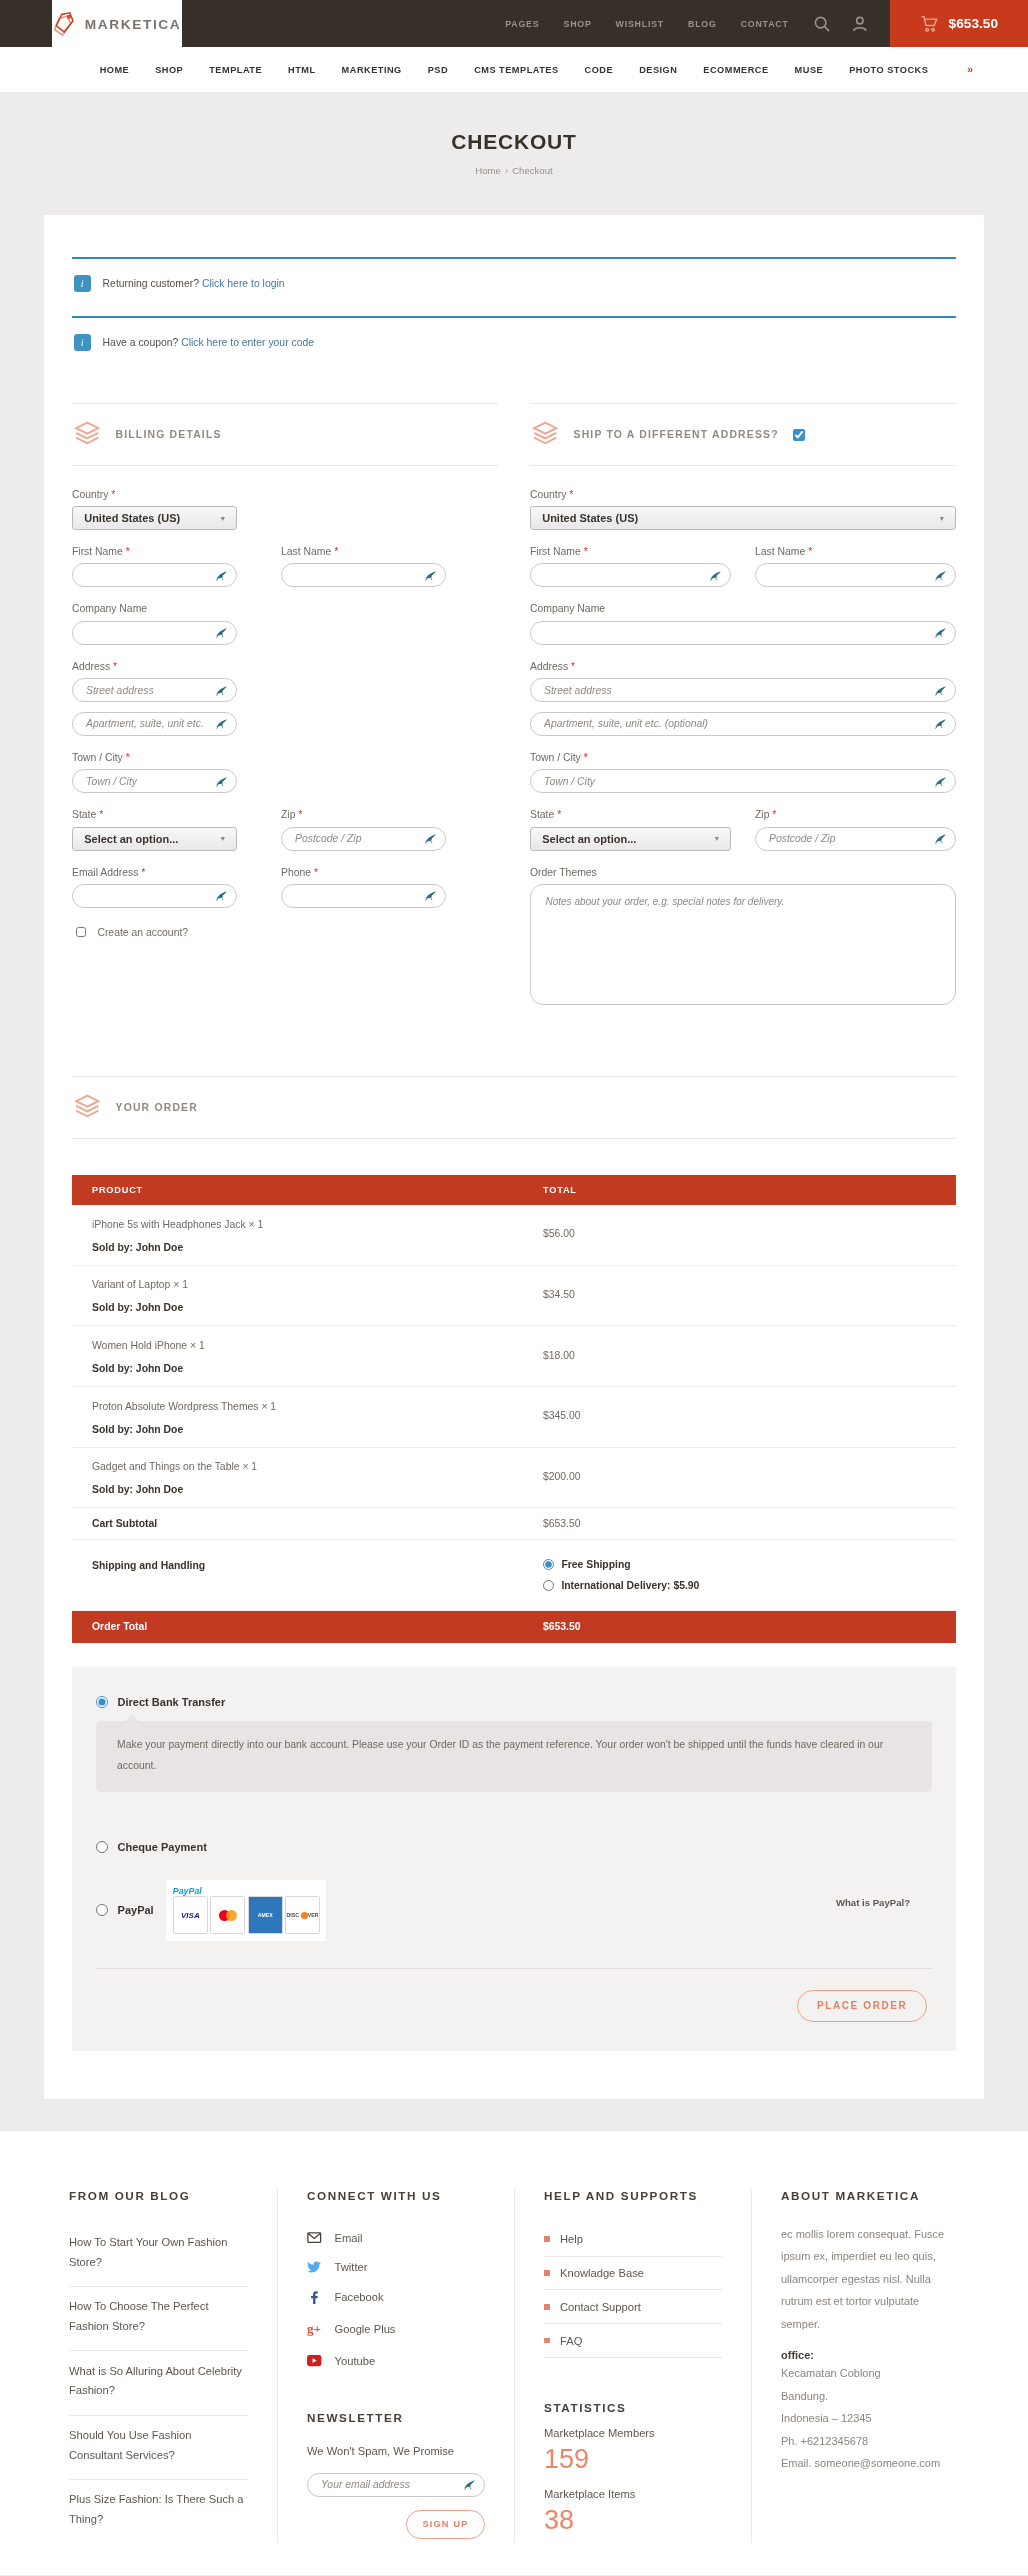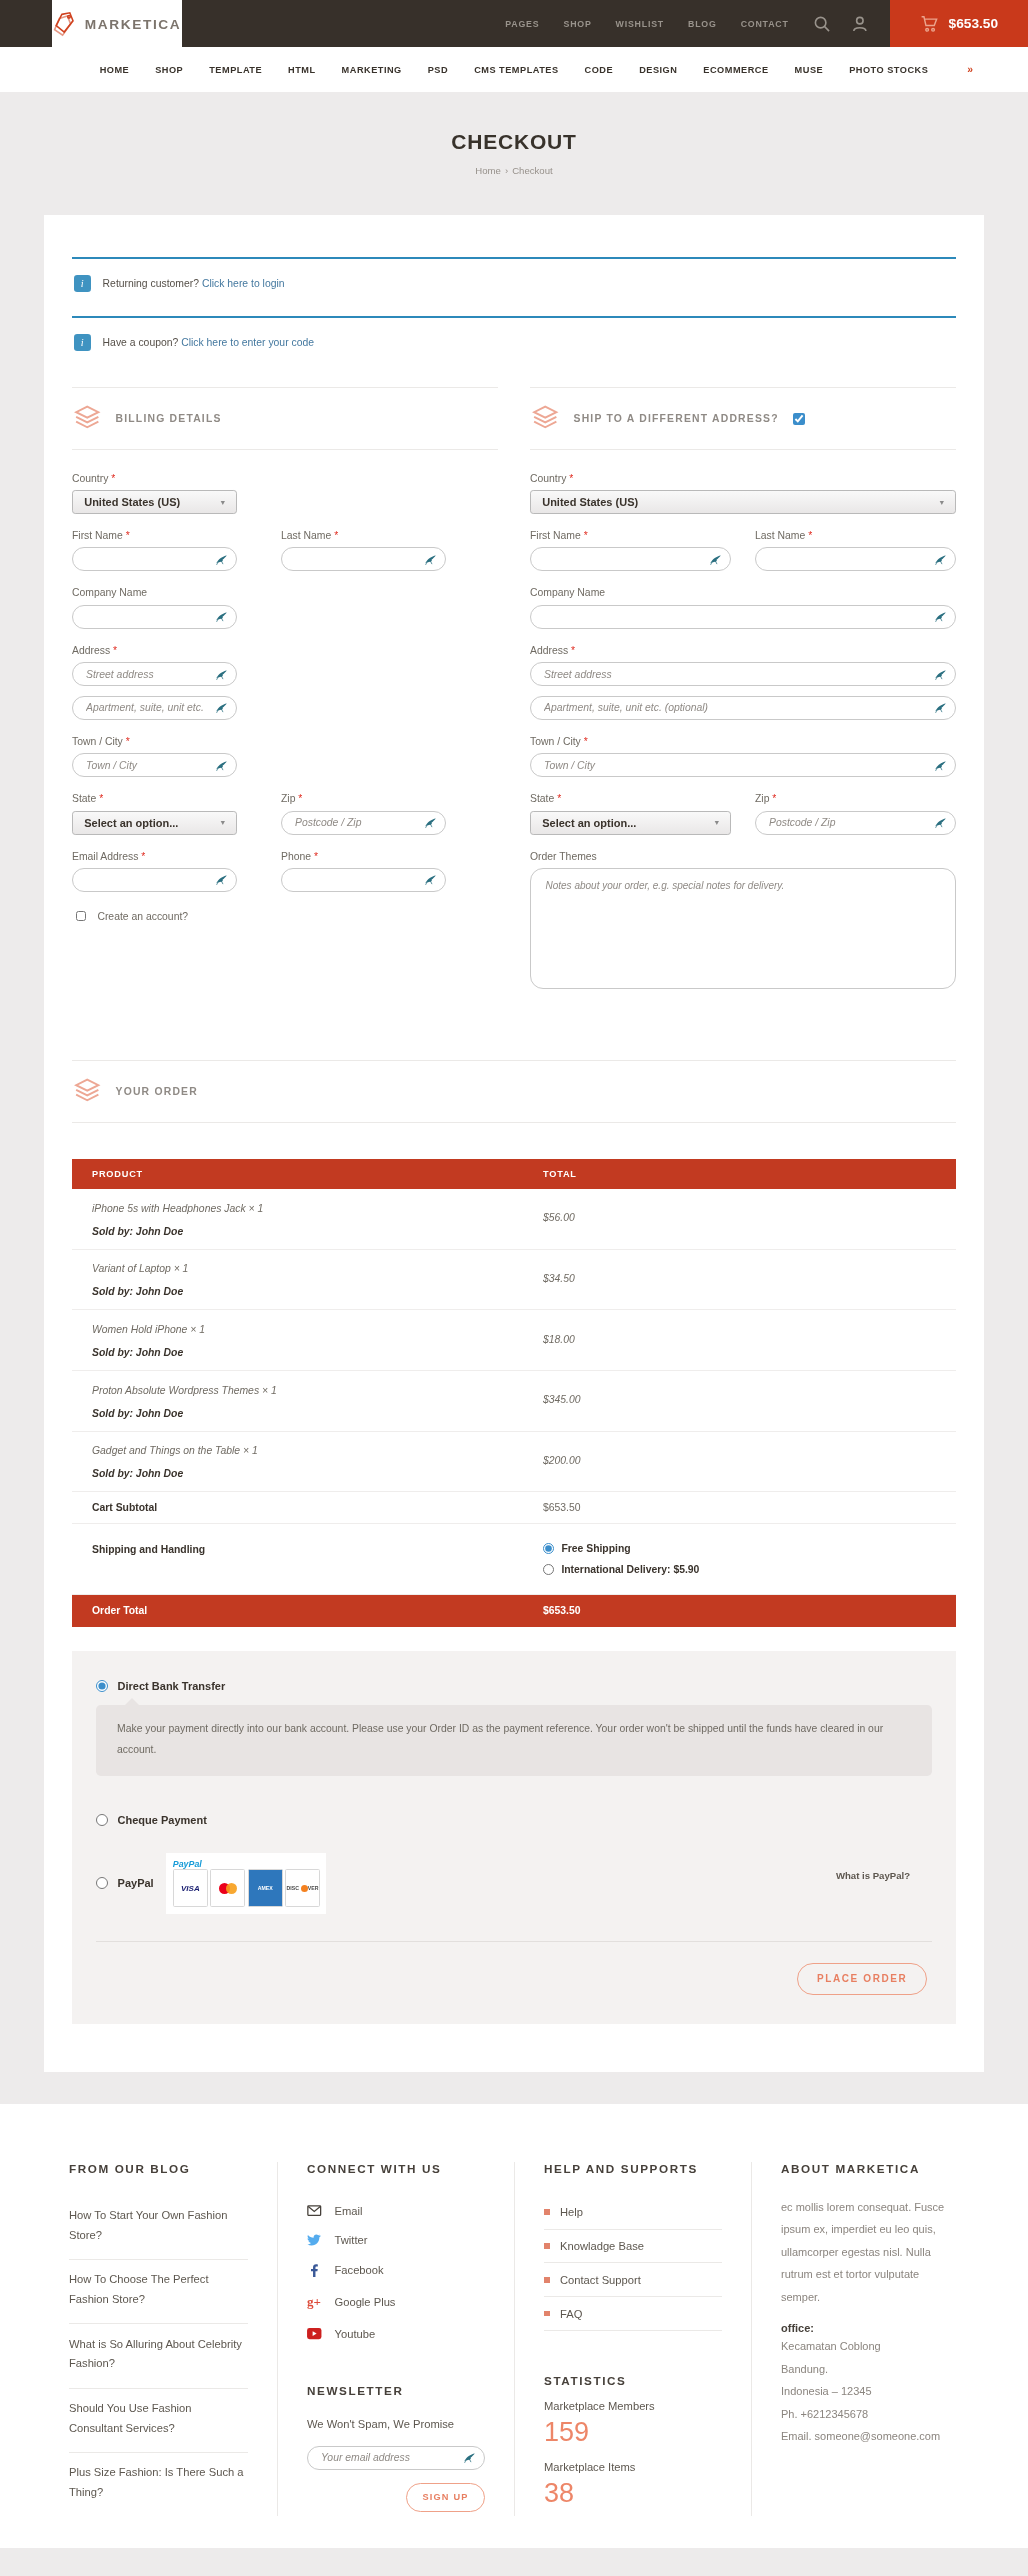--- a/index.html
+++ b/index.html
@@ -37,21 +37,21 @@
   .card { width:940px; margin:0 auto; background:#fff; padding:42px 28px 48px; }
 
   .notice { border-top:2.4px solid #2c89ba; padding:16px 1.6px 24px; display:flex; align-items:center; gap:12px;
     font-size:10.4px; color:#554f48; }
   .ibadge { width:17px; height:17px; background:#3f93c1; border-radius:3.2px; color:#fff;
     font-family:"Liberation Serif", serif; font-style:italic; font-size:10.4px;
     display:flex; align-items:center; justify-content:center; flex:0 0 auto; }
   .notice a { color:#44789f; }
 
   
-  .forms { display:flex; gap:32px; margin-top:12px; }
+  .forms { display:flex; gap:32px; margin-top:28px; }
   .form-col { width:50%; }
   .section-head { border-top:0.8px solid #ebe9e7; border-bottom:0.8px solid #ebe9e7;
     padding:17px 0; display:flex; align-items:center; gap:13px; margin-bottom:22.5px; }
   .section-title { font-size:10.4px; font-weight:bold; color:#8f8a85; letter-spacing:1.2px; }
   .section-head input[type=checkbox] { width:12px; height:12px; accent-color:#3b8ecb; margin-left:1.6px; }
 
   .row { display:flex; gap:44px; margin-bottom:16px; }
   .fg { width:165px; }
   .fg-half { width:47%; }
   .fg-full { width:100%; }
@@ -73,41 +73,41 @@
   .notes { width:100%; height:121px; border:0.8px solid #c9c9c9; border-radius:13px;
     padding:11.2px 14.5px; font-size:10px; font-style:italic; color:#555; resize:none;
     font-family:"Liberation Sans",sans-serif; outline:none; }
 
   
   .order-wrap { margin-top:52px; }
   .order-table { margin-top:36px; }
   .o-header { background:#c23a21; height:30px; display:flex; align-items:center;
     color:#fff; font-size:9.2px; font-weight:bold; letter-spacing:0.8px; }
   .colP { width:471px; padding-left:20px; }
-  .o-row { display:flex; border-bottom:0.8px solid #efedec; padding:13.7px 0 12px; font-size:10.4px;font-style:italic; }
+  .o-row { display:flex; border-bottom:0.8px solid #efedec; padding:13.7px 0 12px; font-size:10.4px; }
   .p-name { color:#6f6a62; margin-bottom:12px; }
   .p-sold { color:#3a332c; font-weight:bold; }
   .p-total { color:#6f6a62; padding-top:9.6px; }
   .sum-row { display:flex; border-bottom:0.8px solid #efedec; padding:9.6px 0; font-size:10.4px; align-items:flex-start; }
   .sum-label { color:#3a332c; font-weight:bold; }
   .ship-opts { display:flex; flex-direction:column; gap:9.6px; padding:3.2px 0; }
   .ship-opt { display:flex; align-items:center; gap:7.2px; font-size:10.4px; font-weight:bold; color:#3a332c; }
   .ship-opt input { width:11.2px; height:11.2px; accent-color:#3b8ecb; margin:0; }
   .total-bar { background:#c23a21; height:32px; display:flex; align-items:center;
     color:#fff; font-size:10.4px; font-weight:bold; }
 
   
   .paybox { background:#f4f2f1; margin-top:24px; padding:29px 24px 21px; }
   .pm-row { display:flex; align-items:center; gap:9.6px; font-size:11px; font-weight:bold; color:#3a332c; }
   .pm-row input { width:12px; height:12px; accent-color:#3b8ecb; margin:0; }
   .bubble { background:#e8e4e3; border-radius:4.8px; padding:14.5px 21px; margin:13px 0 30.5px;
     font-size:10.4px; line-height:2; color:#6f6a62; position:relative; }
   .bubble:before { content:""; position:absolute; top:-7.2px; left:29px; border:7.2px solid transparent;
     border-bottom-color:#e8e4e3; border-top:none; }
-  .pm-gap { margin-top:38px; }
+  .pm-gap { margin-top:49px; }
   .paypal-row { justify-content:flex-start; position:relative; margin-top:27px; }
   .pp-box { background:#fff; padding:4.8px 6.4px 6.4px; margin-left:3.2px; }
   .pp-logo { font-size:8.8px; font-weight:bold; font-style:italic; color:#253b80; margin-bottom:3.2px; }
   .pp-logo span { color:#179bd7; }
   .pp-cards { display:flex; gap:2.4px; }
   .cardchip { width:35px; height:38px; border:0.8px solid #d8d8d8; background:#fff; border-radius:1.6px;
     display:flex; align-items:center; justify-content:center; font-size:6.4px; font-weight:bold; }
   .chip-visa { color:#1a1f71; font-style:italic; font-size:8px; }
   .chip-mc { gap:0; }
   .chip-mc i { width:11.2px; height:11.2px; border-radius:50%; display:inline-block; }

